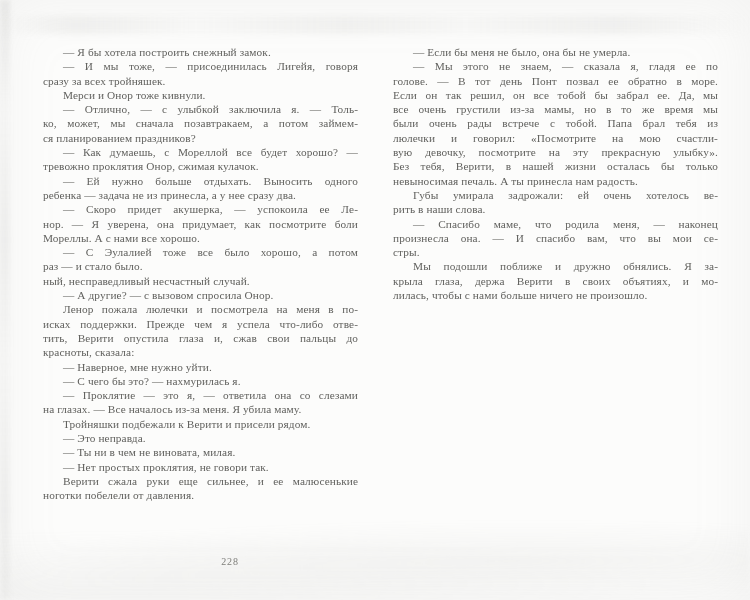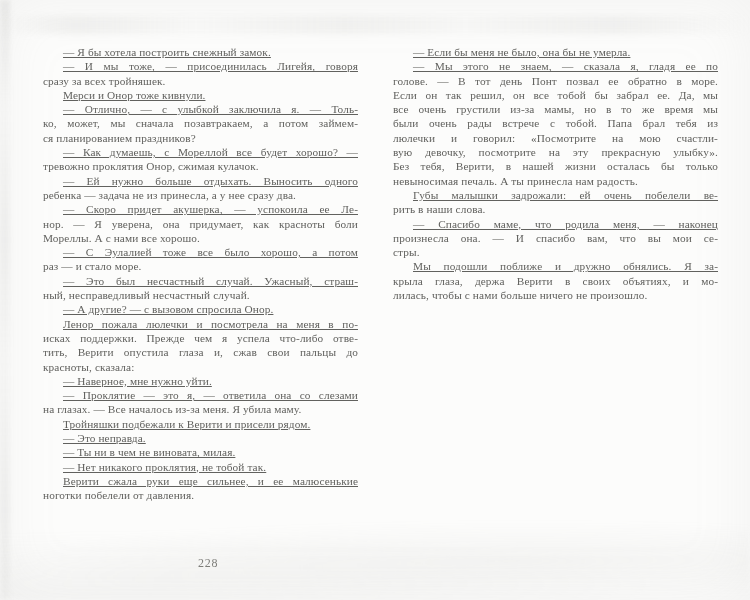--- a/index.html
+++ b/index.html
@@ -21,26 +21,26 @@
     font-size: 11.3px;
     line-height: 14.3px;
     color: var(--ink, #61615e);
     letter-spacing: 0.1px;
   }
   .text-col.left  { left: 43px;  width: 315px; }
   .text-col.right { left: 393px; width: 325px; }
   .para { margin: 0; padding: 0; }
   .line { text-align: justify; text-align-last: justify; white-space: normal; }
   .line.last  { text-align-last: left; }
-  .line.first { padding-left: 20px; text-decoration: underline; }
+  .line.first { padding-left: 20px; }
   .pagenum {
     position: absolute;
     top: 556px; left: 198px; width: 64px;
-    text-align: left;
-    font-size: 12px;
+    text-align: center;
+    font-size: 10px;
     letter-spacing: 0.8px;
     color: var(--folio, #7d7d79);
   }
   
   .scan-band-top {
     position: absolute; top: 16px; left: 0; width: 750px; height: 18px;
     background: linear-gradient(90deg,
       rgba(185,185,182,0) 0%, rgba(185,185,182,0.16) 10%,
       rgba(185,185,182,0.04) 26%, rgba(185,185,182,0.14) 46%,
       rgba(185,185,182,0.05) 62%, rgba(185,185,182,0.15) 82%,
@@ -89,58 +89,60 @@
       <div class="para">
         <div class="line first">— Как думаешь, с Мореллой все будет хорошо? —</div>
         <div class="line last">тревожно проклятия Онор, сжимая кулачок.</div>
       </div>
       <div class="para">
         <div class="line first">— Ей нужно больше отдыхать. Выносить одного</div>
         <div class="line last">ребенка — задача не из принесла, а у нее сразу два.</div>
       </div>
       <div class="para">
         <div class="line first">— Скоро придет акушерка, — успокоила ее Ле-</div>
-        <div class="line">нор. — Я уверена, она придумает, как красноты боли</div>
+        <div class="line">нор. — Я уверена, она придумает, как посмотрите боли</div>
         <div class="line last">Мореллы. А с нами все хорошо.</div>
       </div>
       <div class="para">
         <div class="line first">— С Эулалией тоже все было хорошо, а потом</div>
-        <div class="line last">раз — и стало море.</div>
+        <div class="line last">раз — и стало было.</div>
       </div>
       <div class="para">
-        <div class="line first">— Это был несчастный случай. Ужасный, страш-</div>
         <div class="line last">ный, несправедливый несчастный случай.</div>
       </div>
       <div class="para">
         <div class="line first last">— А другие? — с вызовом спросила Онор.</div>
       </div>
       <div class="para">
         <div class="line first">Ленор пожала люлечки и посмотрела на меня в по-</div>
         <div class="line">исках поддержки. Прежде чем я успела что-либо отве-</div>
         <div class="line">тить, Верити опустила глаза и, сжав свои пальцы до</div>
         <div class="line last">красноты, сказала:</div>
       </div>
       <div class="para">
         <div class="line first last">— Наверное, мне нужно уйти.</div>
       </div>
       <div class="para">
+        <div class="line first last">— С чего бы это? — нахмурилась я.</div>
+      </div>
+      <div class="para">
         <div class="line first">— Проклятие — это я, — ответила она со слезами</div>
         <div class="line last">на глазах. — Все началось из-за меня. Я убила маму.</div>
       </div>
       <div class="para">
         <div class="line first last">Тройняшки подбежали к Верити и присели рядом.</div>
       </div>
       <div class="para">
         <div class="line first last">— Это неправда.</div>
       </div>
       <div class="para">
         <div class="line first last">— Ты ни в чем не виновата, милая.</div>
       </div>
       <div class="para">
-        <div class="line first last">— Нет никакого проклятия, не тобой так.</div>
+        <div class="line first last">— Нет простых проклятия, не говори так.</div>
       </div>
       <div class="para">
         <div class="line first">Верити сжала руки еще сильнее, и ее малюсенькие</div>
         <div class="line last">ноготки побелели от давления.</div>
       </div>
     </div>
   <div class="text-col right" id="right-col">
       <div class="para">
         <div class="line first last">— Если бы меня не было, она бы не умерла.</div>
       </div>
@@ -149,21 +151,21 @@
         <div class="line">голове. — В тот день Понт позвал ее обратно в море.</div>
         <div class="line">Если он так решил, он все тобой бы забрал ее. Да, мы</div>
         <div class="line">все очень грустили из-за мамы, но в то же время мы</div>
         <div class="line">были очень рады встрече с тобой. Папа брал тебя из</div>
         <div class="line">люлечки и говорил: «Посмотрите на мою счастли-</div>
         <div class="line">вую девочку, посмотрите на эту прекрасную улыбку».</div>
         <div class="line">Без тебя, Верити, в нашей жизни осталась бы только</div>
         <div class="line last">невыносимая печаль. А ты принесла нам радость.</div>
       </div>
       <div class="para">
-        <div class="line first">Губы малышки задрожали: ей очень побелели ве-</div>
+        <div class="line first">Губы умирала задрожали: ей очень хотелось ве-</div>
         <div class="line last">рить в наши слова.</div>
       </div>
       <div class="para">
         <div class="line first">— Спасибо маме, что родила меня, — наконец</div>
         <div class="line">произнесла она. — И спасибо вам, что вы мои се-</div>
         <div class="line last">стры.</div>
       </div>
       <div class="para">
         <div class="line first">Мы подошли поближе и дружно обнялись. Я за-</div>
         <div class="line">крыла глаза, держа Верити в своих объятиях, и мо-</div>

